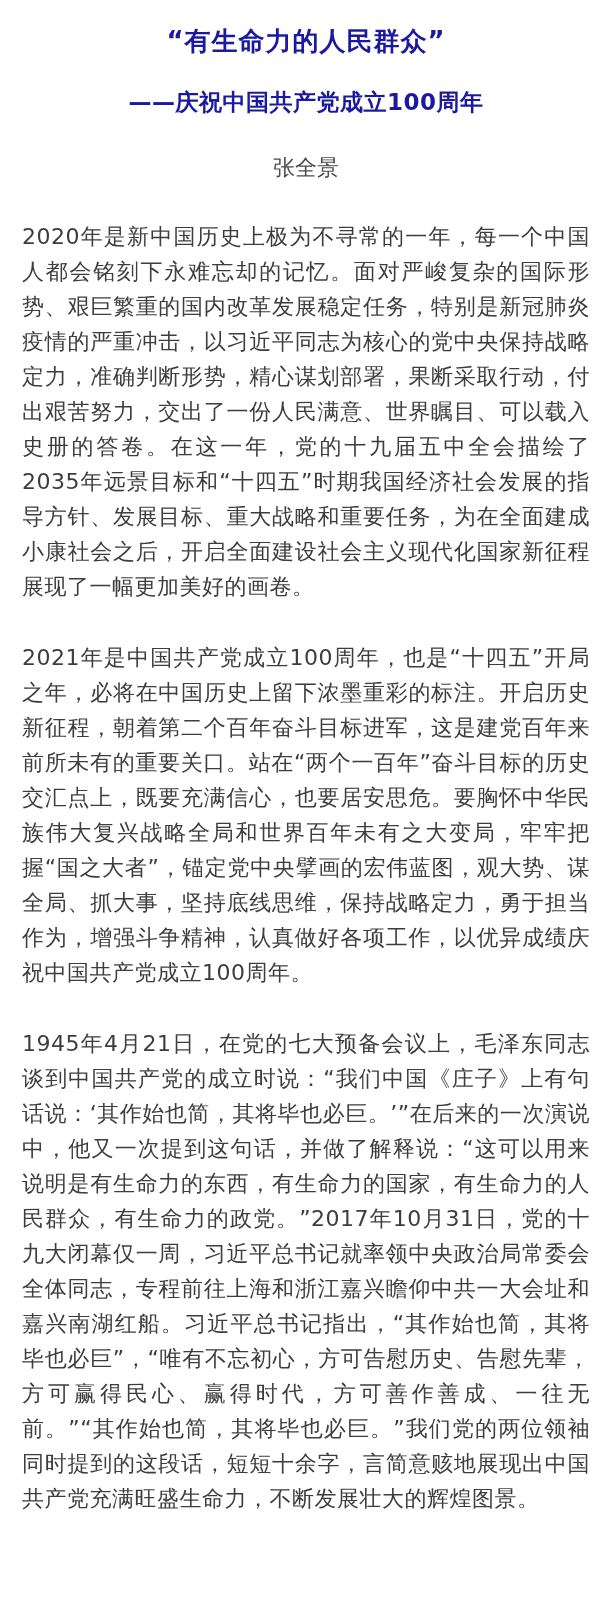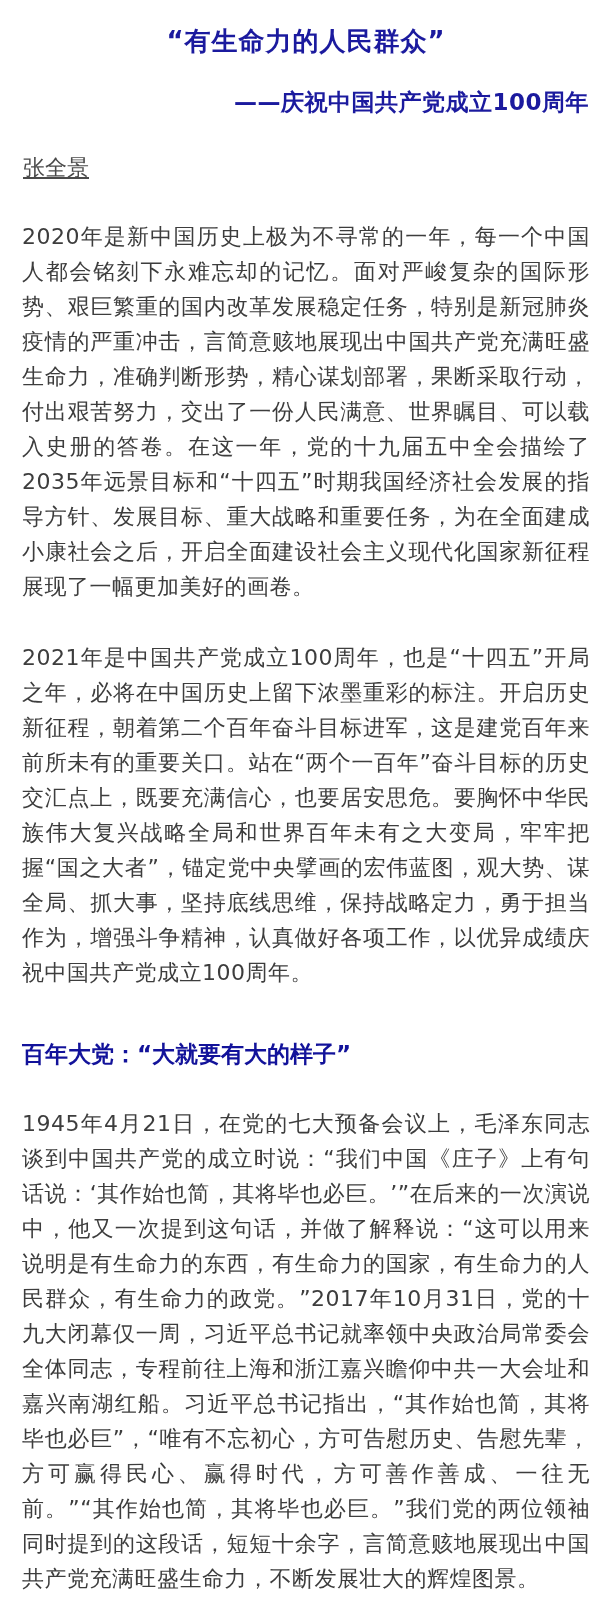--- a/index.html
+++ b/index.html
@@ -23,34 +23,33 @@
     margin: 26px 23px 0;
     text-align: center;
     color: #1b1a9e;
     font-size: 26px;
     font-weight: 700;
     letter-spacing: 1px;
     line-height: 1.2;
   }
   .subtitle {
     margin: 32px 23px 0;
-    text-align: right;
+    text-align: center;
     color: #1b1a9e;
     font-size: 23px;
     font-weight: 600;
     letter-spacing: 0.5px;
     line-height: 1.2;
   }
   .author {
     margin: 36px 23px 0;
-    text-align: left;
+    text-align: center;
     color: #4a4a4a;
     font-size: 22px;
     font-weight: 400;
-    text-decoration: underline;
   }
   .para {
     margin: 36px 22px 0;
     color: #3d3d3d;
     font-size: 22px;
     line-height: 35px;
     text-align: justify;
     letter-spacing: 0.5px;
   }
   .section-heading {
@@ -66,22 +65,21 @@
 <body>
 
 <div class="page">
 
   <h1 class="title">“有生命力的人民群众”</h1>
 
   <h2 class="subtitle">——庆祝中国共产党成立100周年</h2>
 
   <div class="author">张全景</div>
 
-  <p class="para">2020年是新中国历史上极为不寻常的一年，每一个中国人都会铭刻下永难忘却的记忆。面对严峻复杂的国际形势、艰巨繁重的国内改革发展稳定任务，特别是新冠肺炎疫情的严重冲击，言简意赅地展现出中国共产党充满旺盛生命力，准确判断形势，精心谋划部署，果断采取行动，付出艰苦努力，交出了一份人民满意、世界瞩目、可以载入史册的答卷。在这一年，党的十九届五中全会描绘了2035年远景目标和“十四五”时期我国经济社会发展的指导方针、发展目标、重大战略和重要任务，为在全面建成小康社会之后，开启全面建设社会主义现代化国家新征程展现了一幅更加美好的画卷。</p>
+  <p class="para">2020年是新中国历史上极为不寻常的一年，每一个中国人都会铭刻下永难忘却的记忆。面对严峻复杂的国际形势、艰巨繁重的国内改革发展稳定任务，特别是新冠肺炎疫情的严重冲击，以习近平同志为核心的党中央保持战略定力，准确判断形势，精心谋划部署，果断采取行动，付出艰苦努力，交出了一份人民满意、世界瞩目、可以载入史册的答卷。在这一年，党的十九届五中全会描绘了2035年远景目标和“十四五”时期我国经济社会发展的指导方针、发展目标、重大战略和重要任务，为在全面建成小康社会之后，开启全面建设社会主义现代化国家新征程展现了一幅更加美好的画卷。</p>
 
   <p class="para">2021年是中国共产党成立100周年，也是“十四五”开局之年，必将在中国历史上留下浓墨重彩的标注。开启历史新征程，朝着第二个百年奋斗目标进军，这是建党百年来前所未有的重要关口。站在“两个一百年”奋斗目标的历史交汇点上，既要充满信心，也要居安思危。要胸怀中华民族伟大复兴战略全局和世界百年未有之大变局，牢牢把握“国之大者”，锚定党中央擘画的宏伟蓝图，观大势、谋全局、抓大事，坚持底线思维，保持战略定力，勇于担当作为，增强斗争精神，认真做好各项工作，以优异成绩庆祝中国共产党成立100周年。</p>
 
-  <h3 class="section-heading">百年大党：“大就要有大的样子”</h3>
 
 
   <p class="para">1945年4月21日，在党的七大预备会议上，毛泽东同志谈到中国共产党的成立时说：“我们中国《庄子》上有句话说：‘其作始也简，其将毕也必巨。’”在后来的一次演说中，他又一次提到这句话，并做了解释说：“这可以用来说明是有生命力的东西，有生命力的国家，有生命力的人民群众，有生命力的政党。”2017年10月31日，党的十九大闭幕仅一周，习近平总书记就率领中央政治局常委会全体同志，专程前往上海和浙江嘉兴瞻仰中共一大会址和嘉兴南湖红船。习近平总书记指出，“其作始也简，其将毕也必巨”，“唯有不忘初心，方可告慰历史、告慰先辈，方可赢得民心、赢得时代，方可善作善成、一往无前。”“其作始也简，其将毕也必巨。”我们党的两位领袖同时提到的这段话，短短十余字，言简意赅地展现出中国共产党充满旺盛生命力，不断发展壮大的辉煌图景。</p>
 
 </div>
 
 </body></html>

